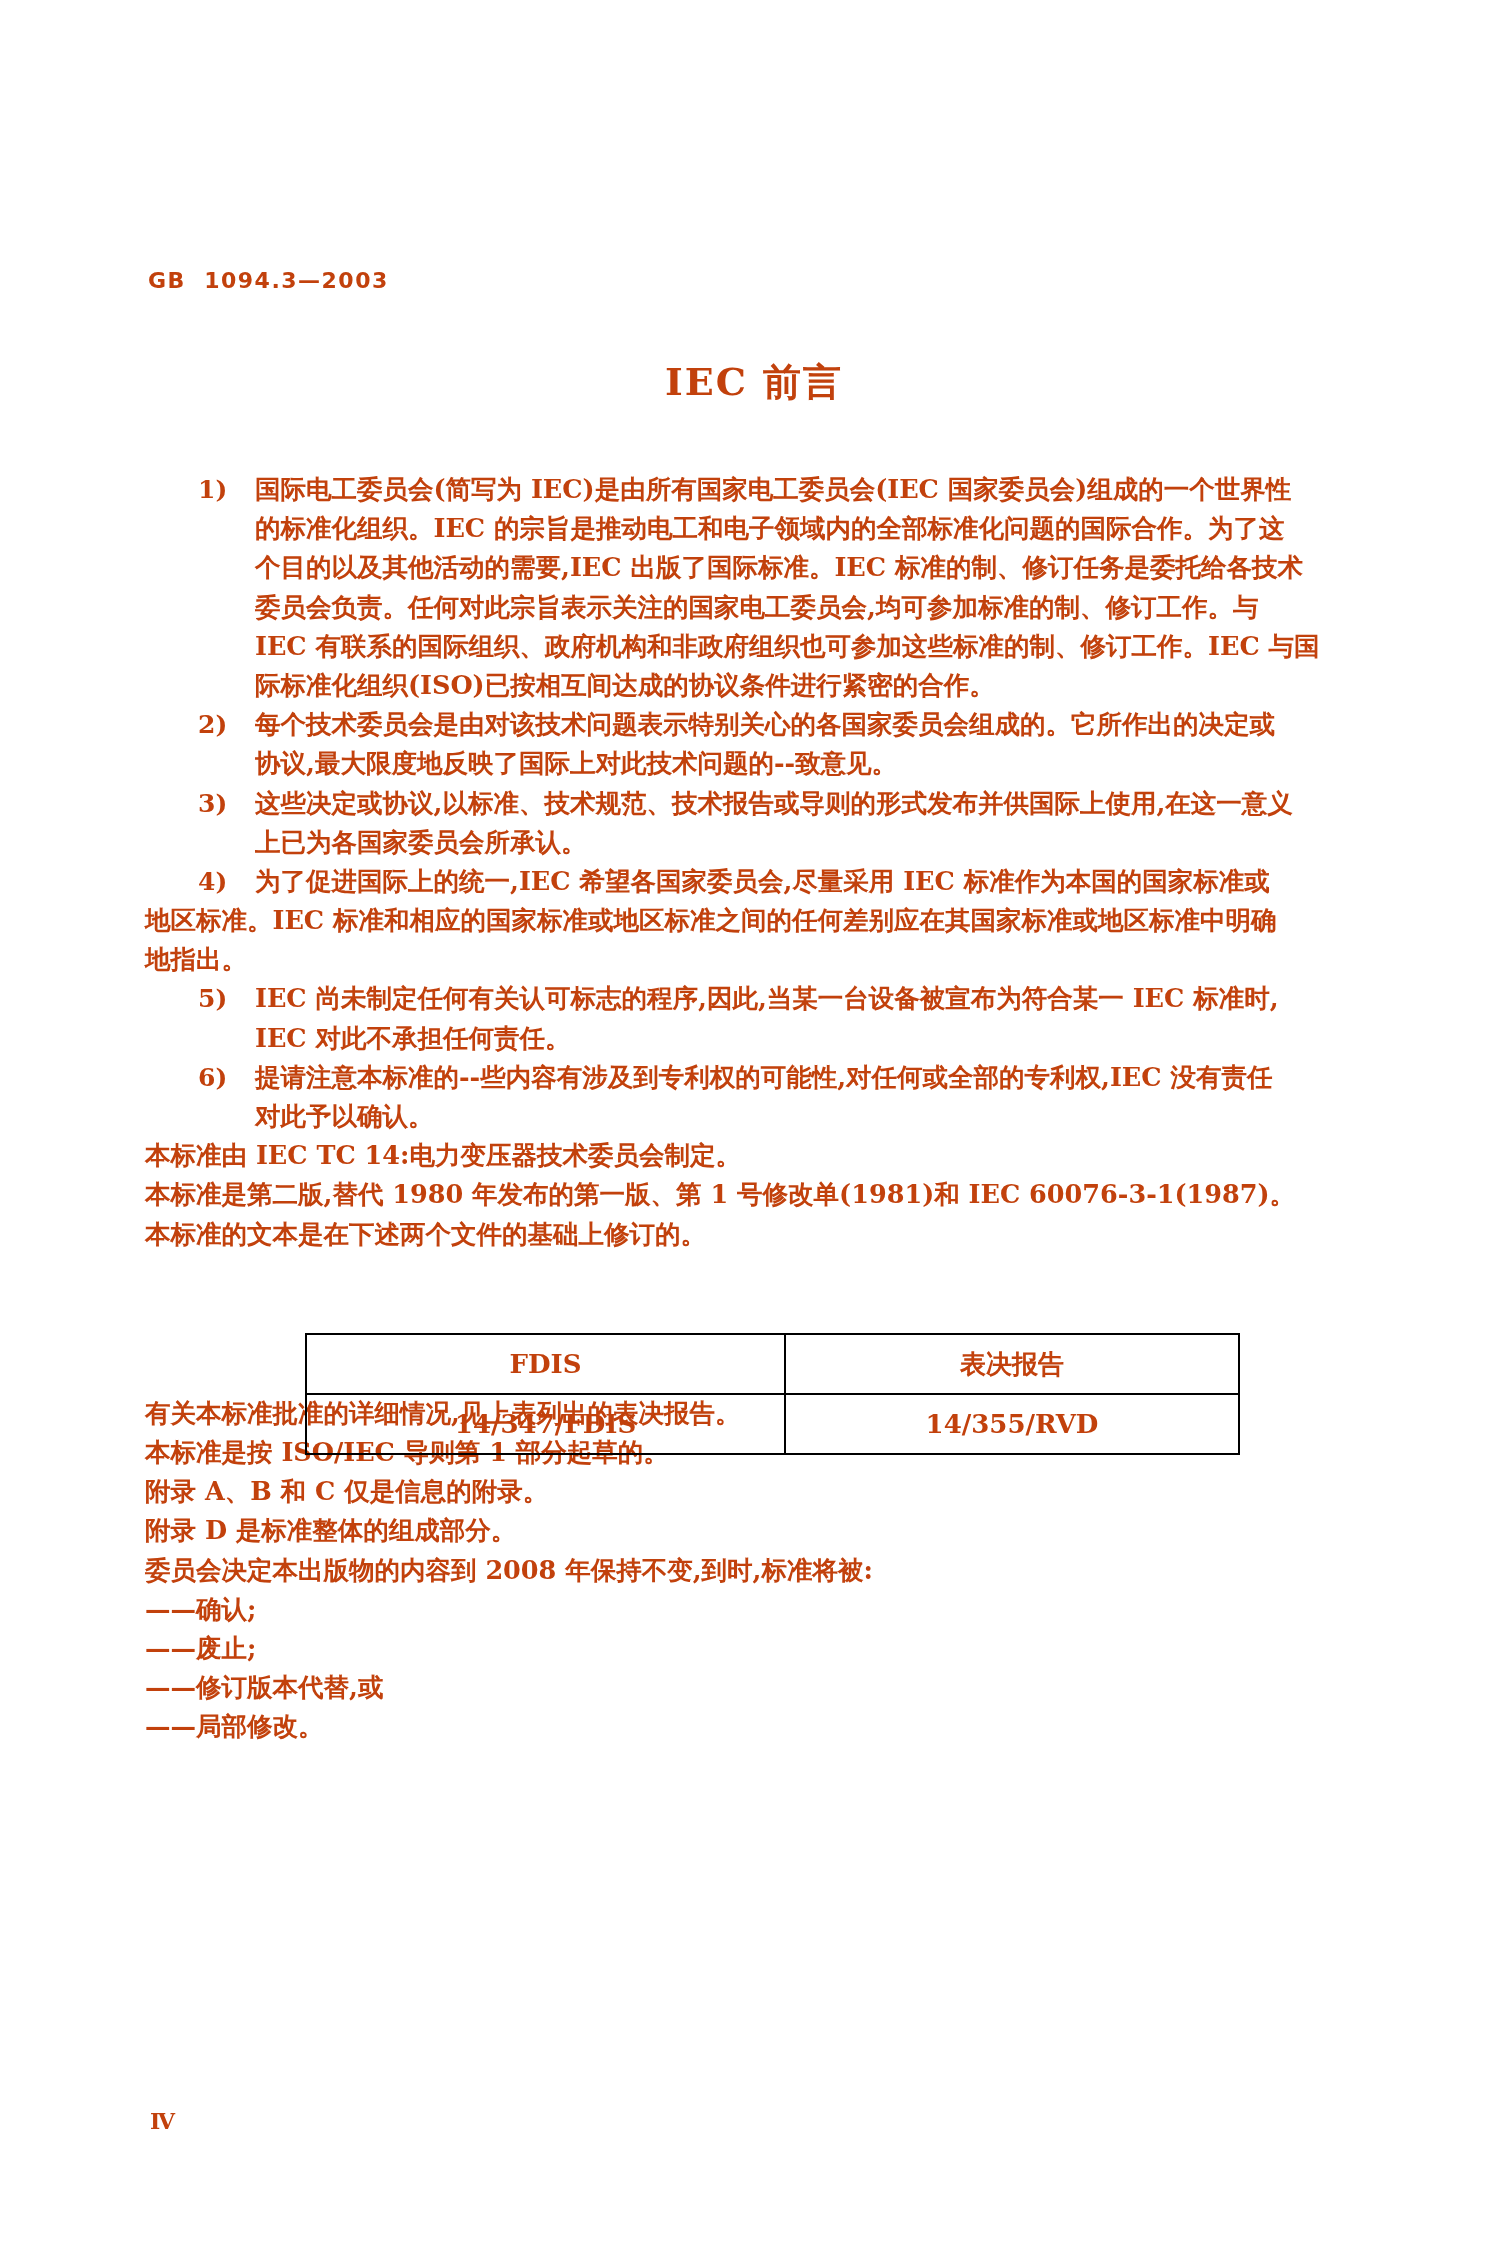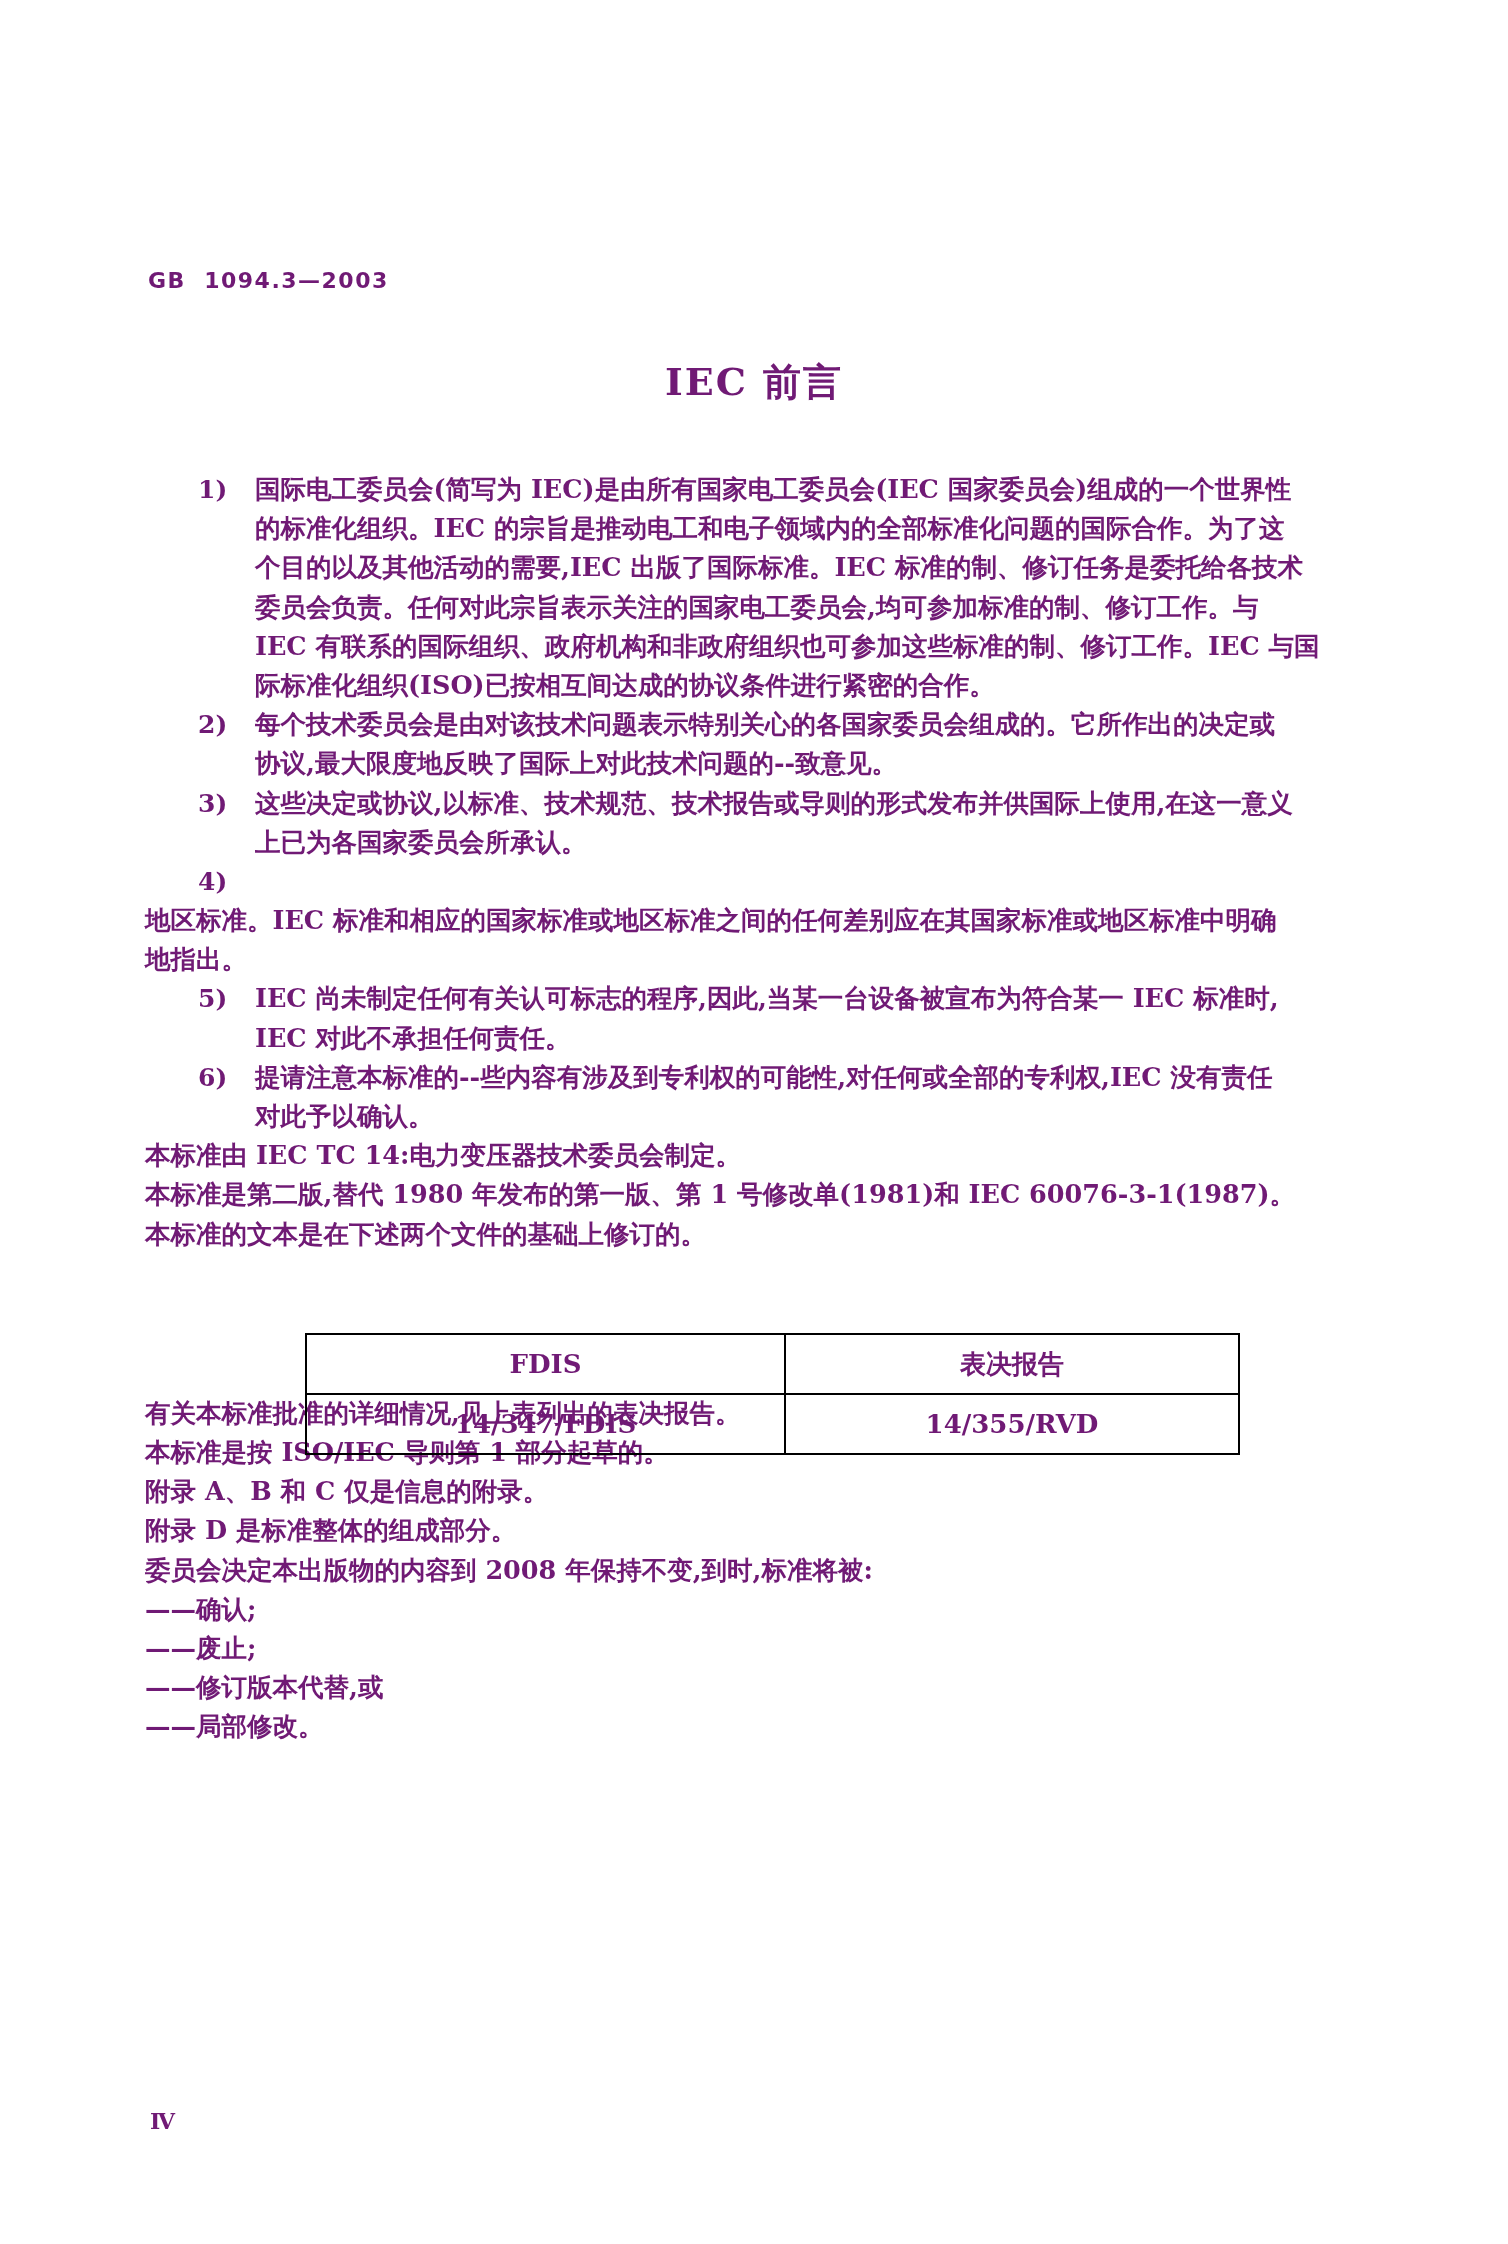--- a/index.html
+++ b/index.html
@@ -8,21 +8,21 @@
     background: #ffffff;
   }
   .page {
     position: relative;
     width: 1508px;
     height: 2244px;
     background: #ffffff;
     margin: 0 auto;
     overflow: hidden;
     font-family: "DejaVu Serif", "Liberation Serif", serif;
-    color: #701a75;
+    color: #c2410c;
   }
 
   
   .running-header {
     position: absolute;
     left: 148px;
     top: 268px;
     font-family: "DejaVu Sans", "Liberation Sans", sans-serif;
     font-size: 22px;
     font-weight: 700;
@@ -148,20 +148,21 @@
       </div>
       <div class="line ind-first">
         <span class="marker">3)</span>
         <span class="line-text">这些决定或协议,以标准、技术规范、技术报告或导则的形式发布并供国际上使用,在这一意义</span>
       </div>
       <div class="line ind-hang">
         <span class="line-text">上已为各国家委员会所承认。</span>
       </div>
       <div class="line ind-first">
         <span class="marker">4)</span>
+        <span class="line-text">为了促进国际上的统一,IEC 希望各国家委员会,尽量采用 IEC 标准作为本国的国家标准或</span>
       </div>
       <div class="line ind-flush">
         <span class="line-text">地区标准。IEC 标准和相应的国家标准或地区标准之间的任何差别应在其国家标准或地区标准中明确</span>
       </div>
       <div class="line ind-flush">
         <span class="line-text">地指出。</span>
       </div>
       <div class="line ind-first">
         <span class="marker">5)</span>
         <span class="line-text">IEC 尚未制定任何有关认可标志的程序,因此,当某一台设备被宣布为符合某一 IEC 标准时,</span>

